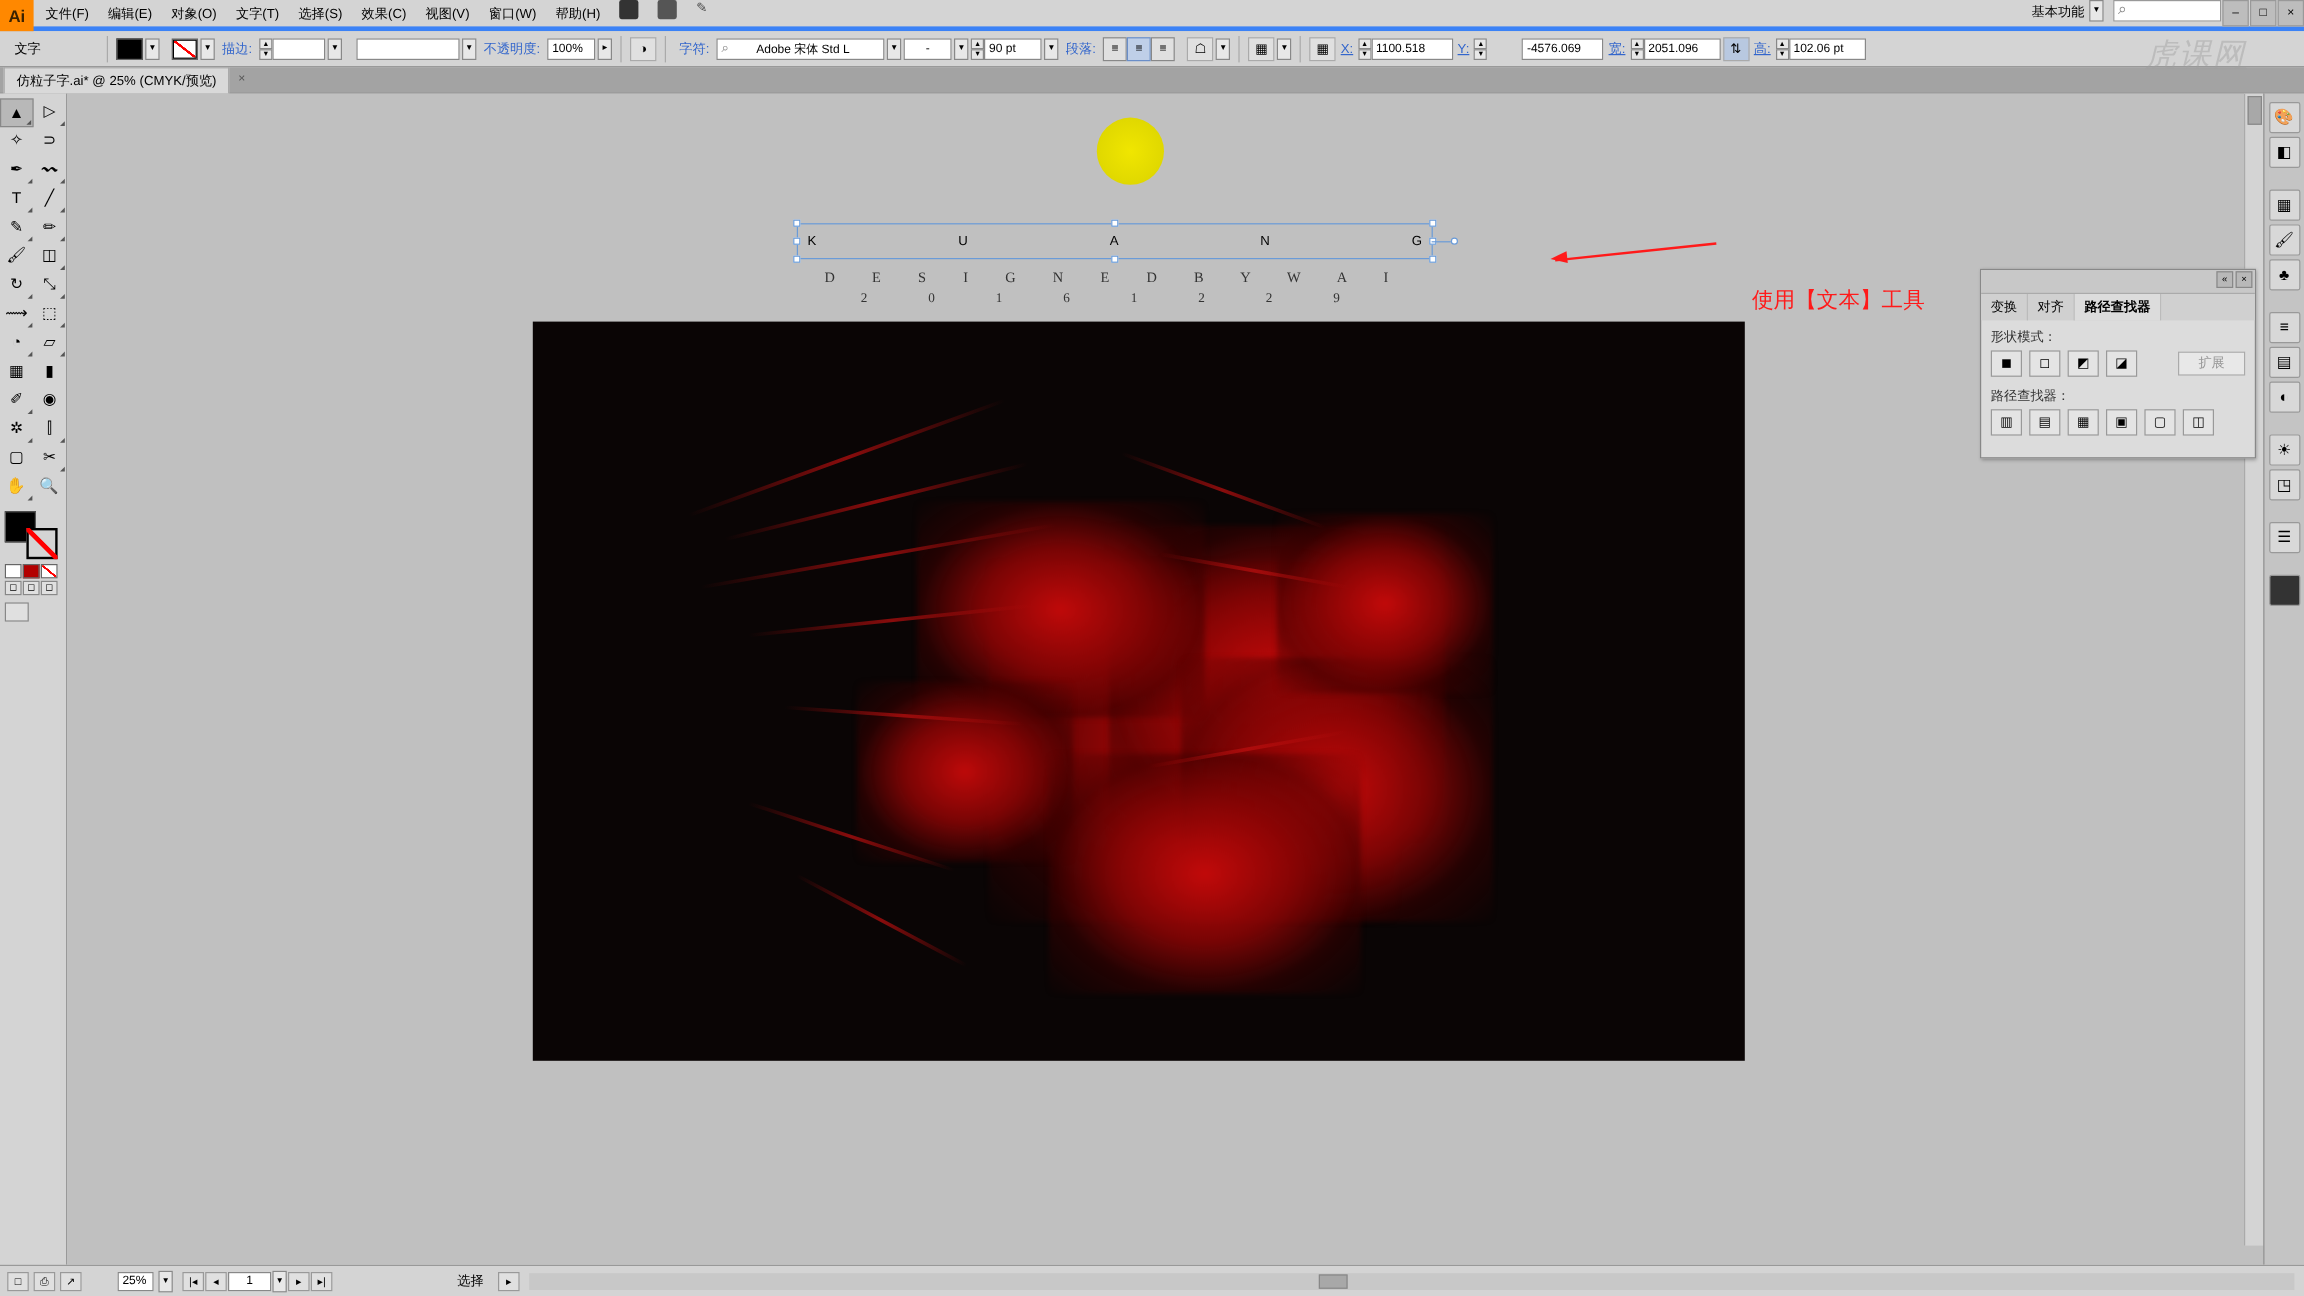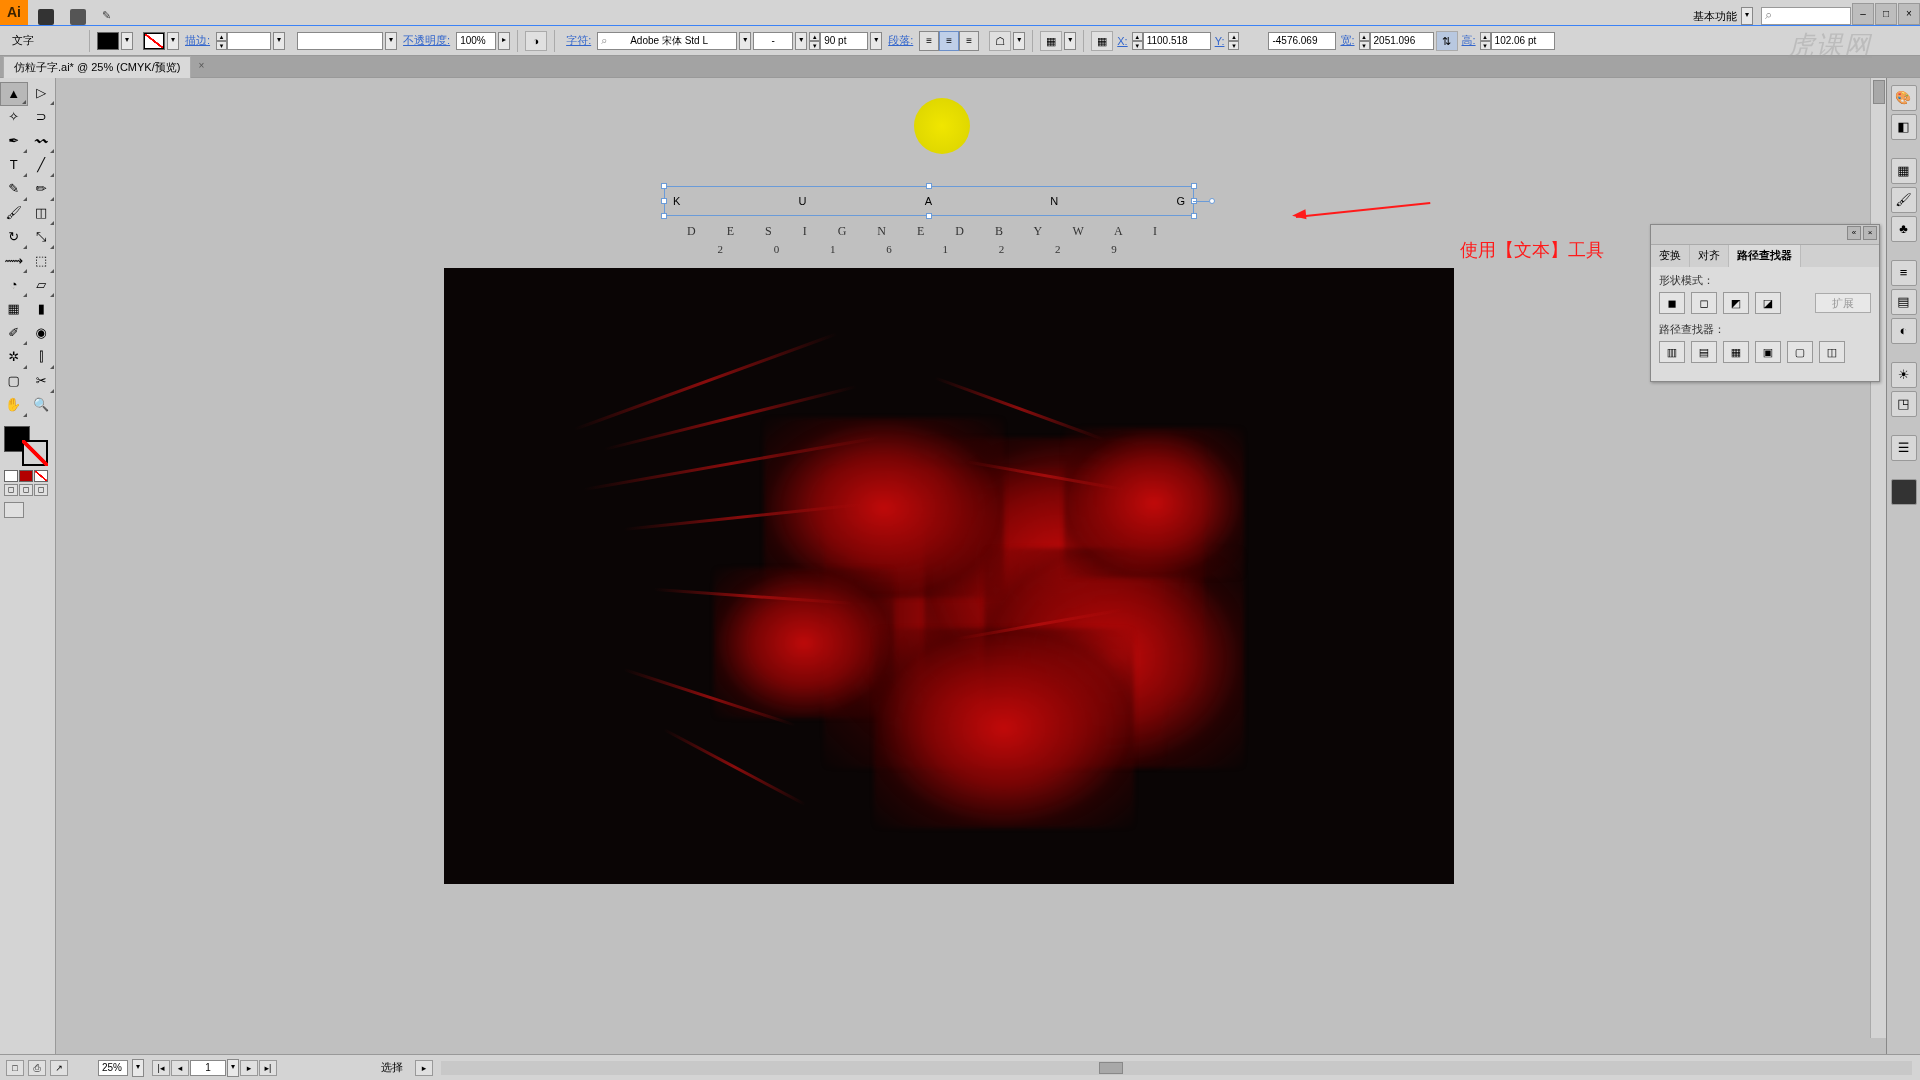--- a/index.html
+++ b/index.html
@@ -1,19 +1,19 @@
 <!DOCTYPE html>
 <html><head>
 <meta charset="utf-8">
 <style>
 * { margin: 0; padding: 0; box-sizing: border-box; font-family: "Microsoft YaHei", Arial, sans-serif; font-size: 11px; }
 body { background: #d4d4d4; width: 1920px; height: 1080px; overflow: hidden; position: relative; }
 
 
-.titlebar { height: 26px; background: #d4d4d4; display: flex; align-items: flex-end; border-bottom: 1px solid #3b82f6; }
+.titlebar { height: 26px; background: #d4d4d4; display: flex; align-items: flex-start; border-bottom: 4px solid #3b82f6; }
 .logo { width: 28px; height: 26px; background: #ff8800; color: #3b2200; font-weight: bold; display: flex; align-items: center; justify-content: center; font-size: 14px; }
 .menu { display: flex; gap: 4px; margin-left: 4px; }
 .menu span { padding: 4px 6px; cursor: default; }
 .title-icons { display: flex; gap: 16px; margin-left: 10px; align-items: center; }
 .title-icons span { width: 16px; height: 16px; display: inline-block; }
 .spacer { flex: 1; }
 .workspace { display: flex; align-items: center; gap: 4px; margin-right: 8px; }
 .search-box { width: 90px; height: 18px; background: #fff; border: 1px solid #999; position: relative; }
 .search-box::before { content: "⌕"; position: absolute; left: 3px; top: -1px; font-size: 13px; color: #888; }
 .window-controls { display: flex; }
@@ -21,21 +21,21 @@
 
 
 .controlbar { height: 30px; background: #d4d4d4; display: flex; align-items: center; padding: 0 6px; border-bottom: 1px solid #999; gap: 2px; }
 .tool-label { width: 76px; padding-left: 6px; }
 .divider { width: 1px; height: 22px; background: #aaa; margin: 0 5px; }
 .swatch { width: 22px; height: 18px; border: 1px solid #666; position: relative; }
 .swatch.fill { background: #000; }
 .swatch.stroke { background: #fff; }
 .swatch.stroke::after { content: ""; position: absolute; inset: 0; border: 1px solid #000; background: linear-gradient(to top right, transparent 45%, red 46%, red 54%, transparent 55%); }
 .dd { width: 12px; height: 18px; border: 1px solid #888; background: #e8e8e8; text-align: center; line-height: 14px; font-size: 8px; }
-.link-label { color: #3366cc; text-decoration: underline; padding: 0 4px; cursor: pointer; }
+.link-label { color: #3366cc; padding: 0 4px; cursor: pointer; }
 .spin-ctrl { display: flex; align-items: center; }
 .spin-btns { display: flex; flex-direction: column; }
 .spin-btns span { width: 11px; height: 9px; border: 1px solid #888; background: #e8e8e8; font-size: 7px; text-align: center; line-height: 7px; }
 .num-input { height: 18px; border: 1px solid #888; background: #fff; padding: 0 3px; font-size: 10px; text-align: left; }
 .icon-btn { width: 22px; height: 20px; border: 1px solid #aaa; background: #e0e0e0; text-align: center; line-height: 18px; font-size: 11px; }
 .align-group { display: flex; }
 .align-group span { width: 20px; height: 20px; border: 1px solid #888; background: #e0e0e0; text-align: center; line-height: 18px; font-size: 10px; }
 .align-group span.active { background: #bfcfe8; border-color: #6a8ec8; }
 .coord-label { color: #3366cc; text-decoration: underline; padding: 0 2px; }
 
@@ -124,20 +124,31 @@
 
 
 .watermark { position: absolute; right: 48px; top: 28px; font-size: 26px; color: rgba(160,160,160,0.45); font-style: italic; letter-spacing: 2px; pointer-events: none; text-decoration: underline;}
 
 </style>
 </head>
 <body>
 
 <div class="titlebar">
   <div class="logo">Ai</div>
+  <div class="menu">
+    <span>文件(F)</span>
+    <span>编辑(E)</span>
+    <span>对象(O)</span>
+    <span>文字(T)</span>
+    <span>选择(S)</span>
+    <span>效果(C)</span>
+    <span>视图(V)</span>
+    <span>窗口(W)</span>
+    <span>帮助(H)</span>
+  </div>
   <div class="title-icons">
     <span style="background:#333;border-radius:2px;"></span>
     <span style="background:#555;border-radius:2px;"></span>
     <span style="color:#444;">✎</span>
   </div>
   <div class="spacer"></div>
   <div class="workspace">
     <span>基本功能</span>
     <span class="dd">▾</span>
   </div>

